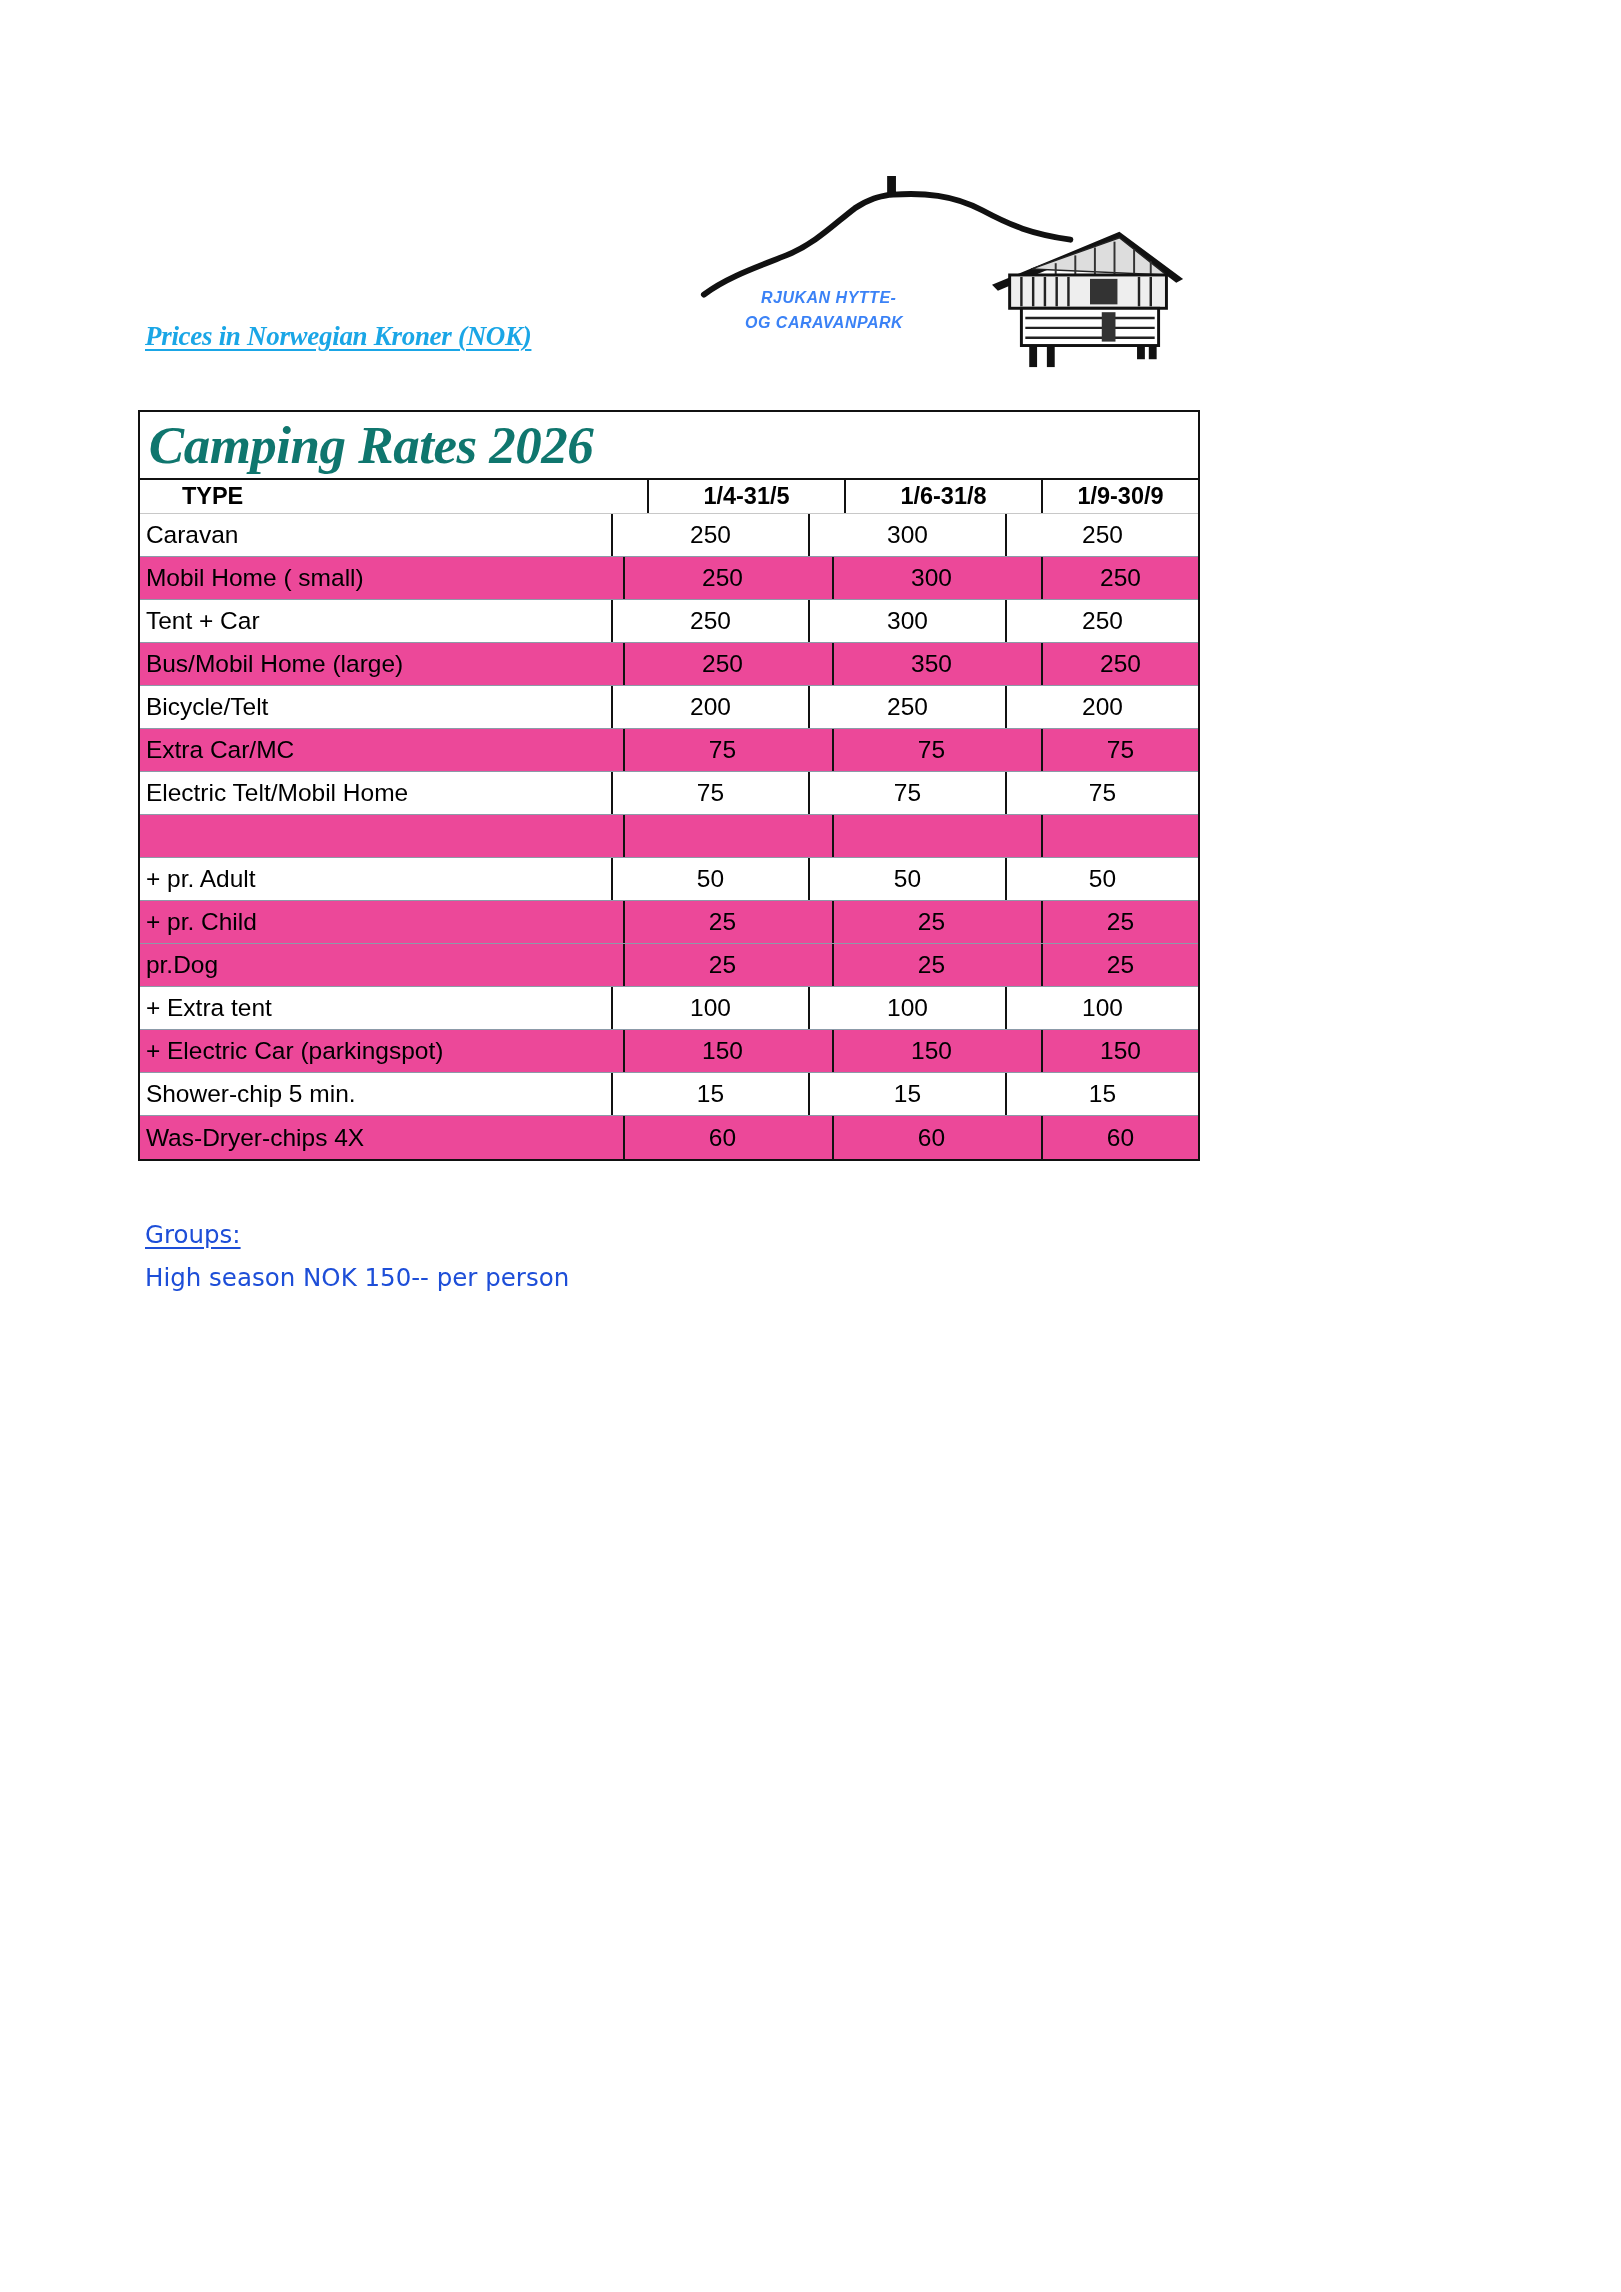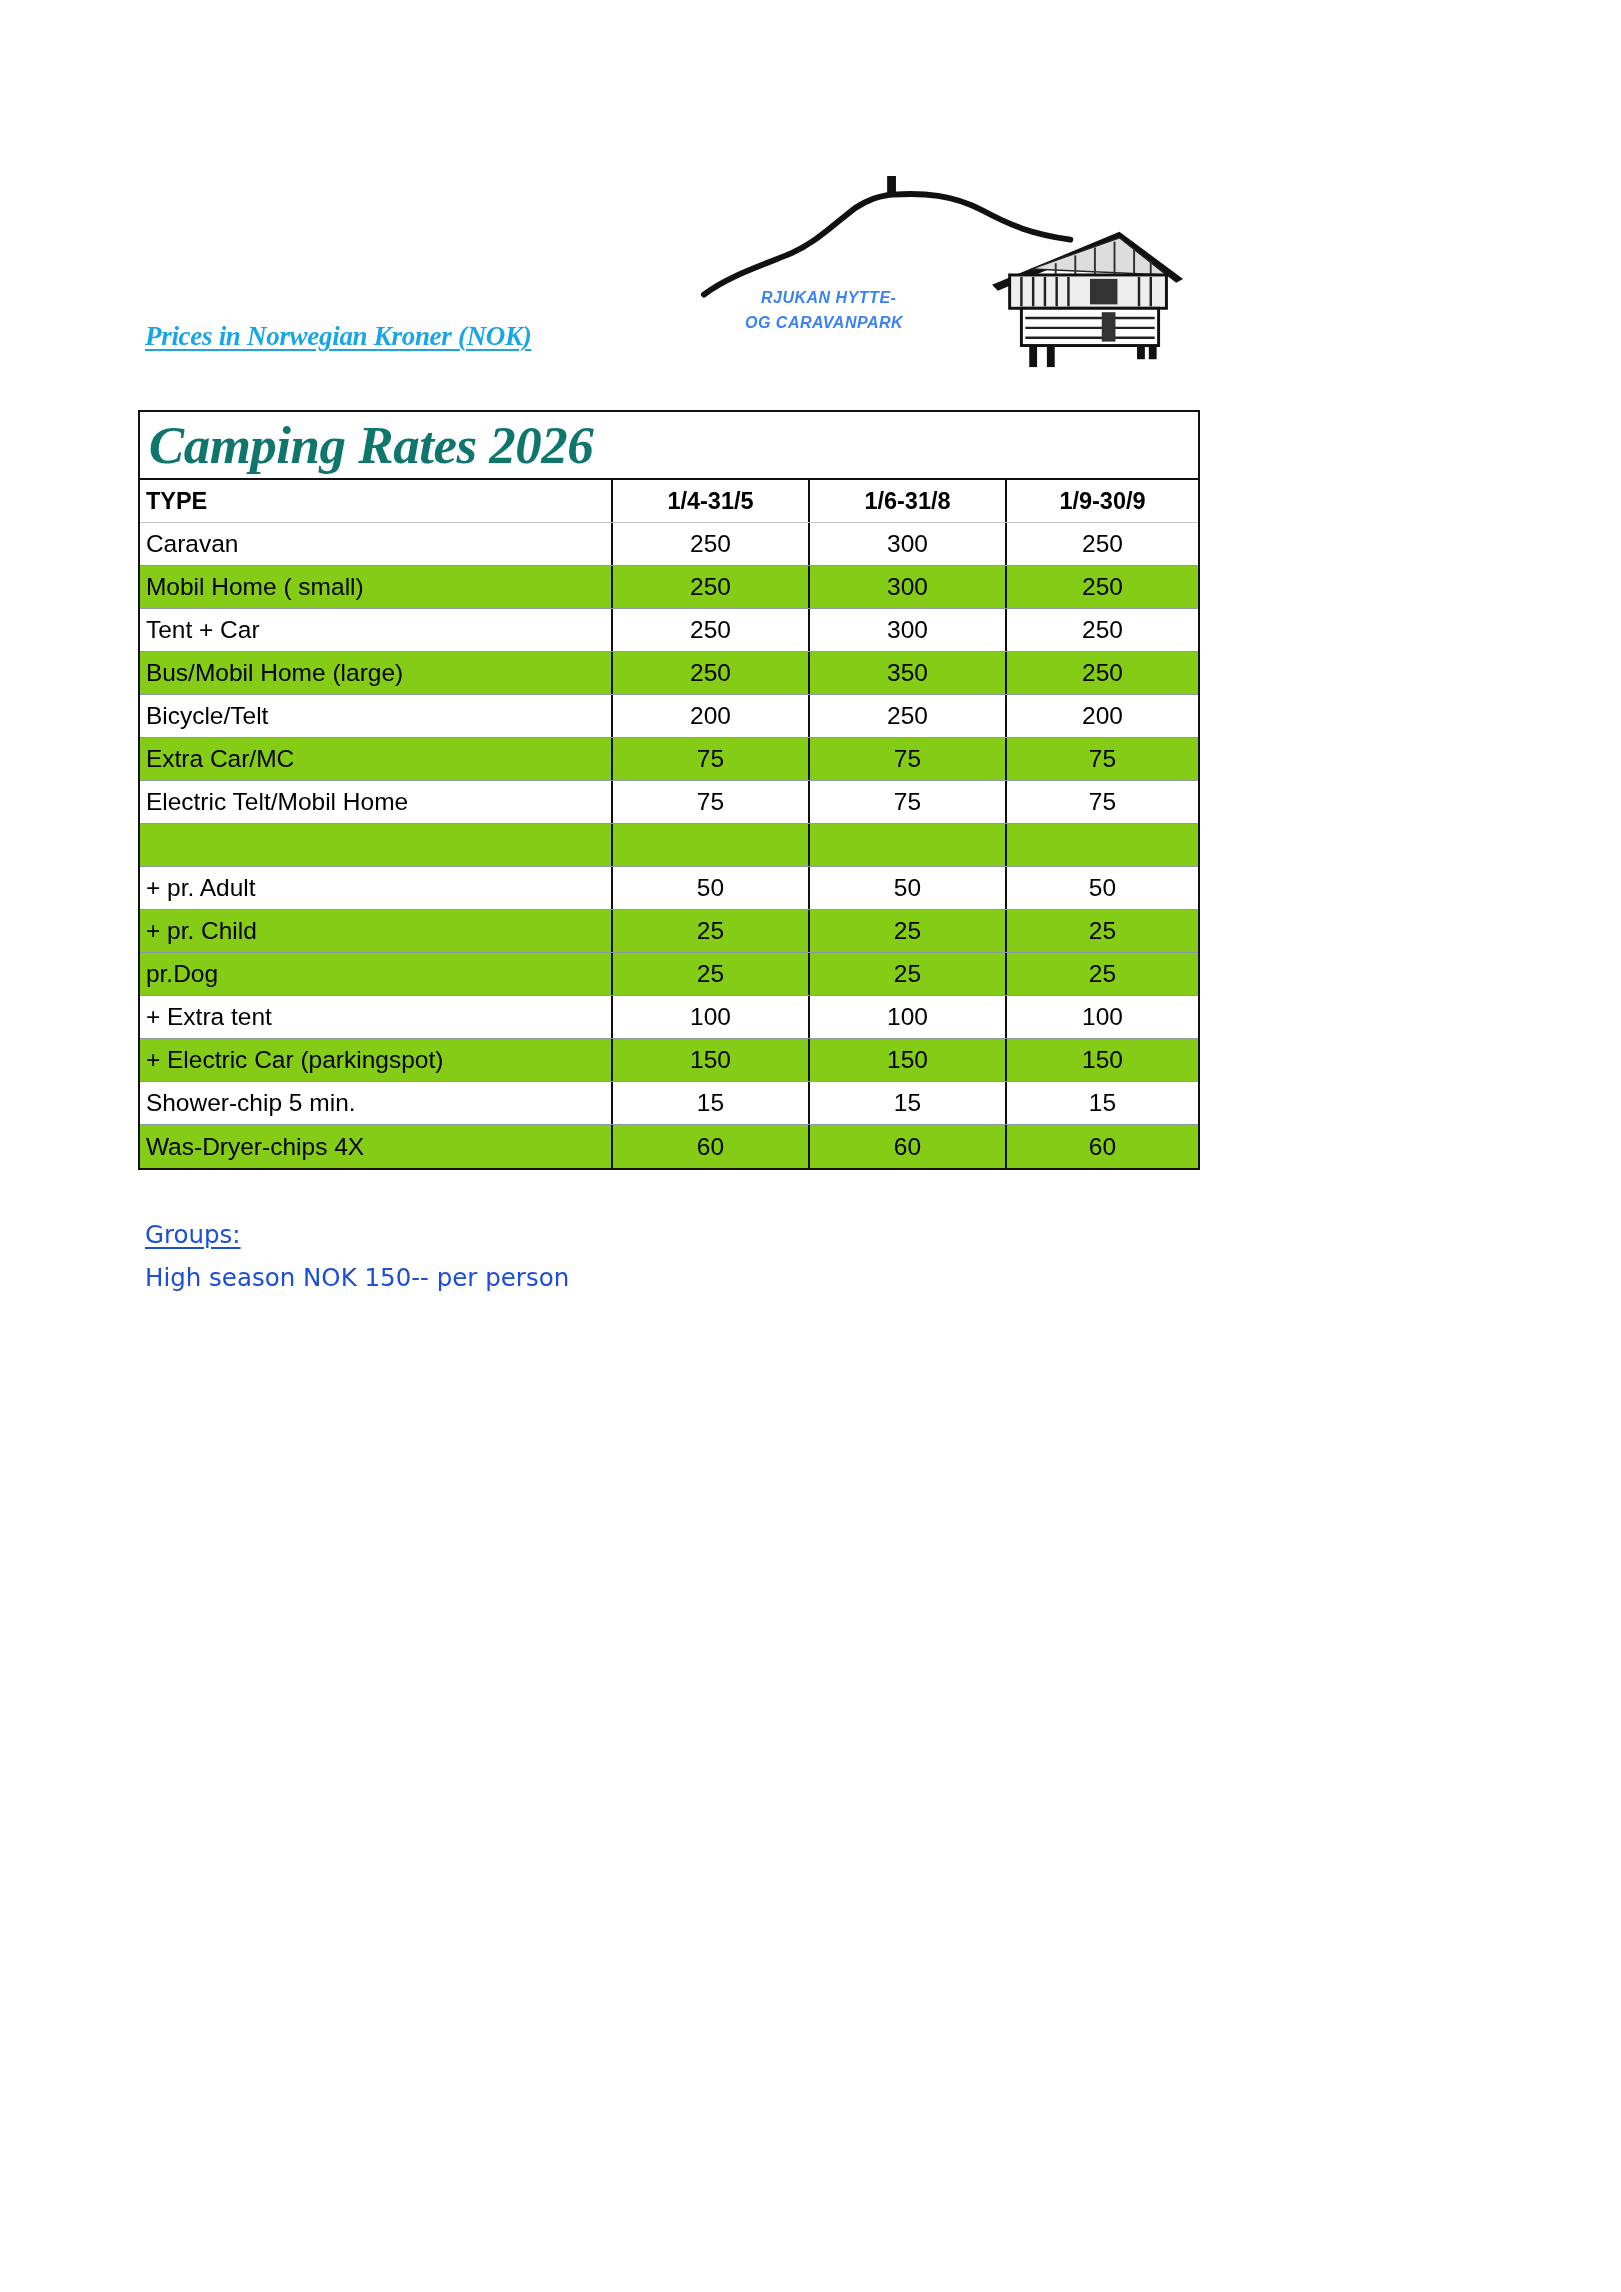--- a/index.html
+++ b/index.html
@@ -77,22 +77,22 @@
       line-height: 59px;
     }
     .grid-row {
       display: grid;
       grid-template-columns: 471px 197px 197px 1fr;
       height: 43px;
       border-bottom: 1.5px solid #8c9aa8;
       box-sizing: border-box;
     }
     .grid-row:last-child { border-bottom: none; }
-    .grid-row.header { height: 43px; border-bottom: 1.5px solid #c8c8c8; }
-    .grid-row.shaded { background: #84cc16; }
+    .grid-row.header { height: 34px; border-bottom: 1.5px solid #c8c8c8; padding-left: 36px; }
+    .grid-row.shaded { background: #ec4899; gap: 12px; }
     .cell {
       display: flex;
       align-items: center;
       font-size: 24.5px;
       border-left: 2.5px solid #111;
       justify-content: center;
       white-space: nowrap;
     }
     .cell:first-child {
       border-left: none;

